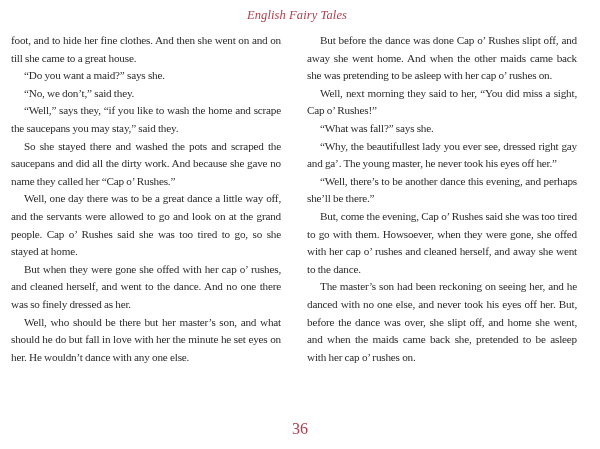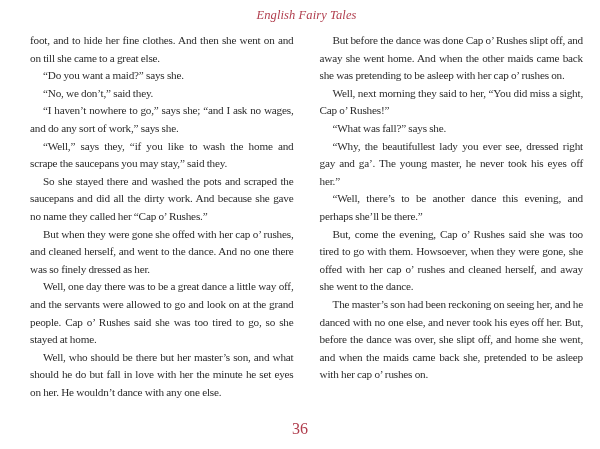--- a/index.html
+++ b/index.html
@@ -7,21 +7,21 @@
     padding: 0;
     background: #ffffff;
   }
   .book-page {
     position: relative;
     width: 600px;
     height: 449px;
     box-sizing: border-box;
     background: #ffffff;
     font-family: "Liberation Serif", serif;
-    padding: 7px 17px 0 30px;
+    padding: 7px 17px 0 11px;
     overflow: hidden;
   }
   .running-header {
     text-align: center;
     font-style: italic;
     font-size: 12.5px;
     line-height: 16px;
     margin-bottom: 9px;
     letter-spacing: 0.1px;
   }
@@ -55,28 +55,27 @@
   .accent { color: #b03d4d; }
 </style>
 </head>
 <body>
 
 <div class="book-page">
   <div class="running-header accent" style="color: rgb(176, 61, 77);">English Fairy Tales</div>
 
   <div class="columns">
     <div class="column" style="color: rgb(43, 43, 43);">
-        <p class="para">foot, and to hide her fine clothes. And then she went on and on till she came to a great else.</p>
+        <p class="para">foot, and to hide her fine clothes. And then she went on and on till she came to a great house.</p>
         <p class="para indent">“Do you want a maid?” says she.</p>
         <p class="para indent">“No, we don’t,” said they.</p>
-        <p class="para indent">“I haven’t nowhere to go,” says she; “and I ask no wages, and do any sort of work,” says she.</p>
         <p class="para indent">“Well,” says they, “if you like to wash the home and scrape the saucepans you may stay,” said they.</p>
         <p class="para indent">So she stayed there and washed the pots and scraped the saucepans and did all the dirty work. And because she gave no name they called her “Cap o’ Rushes.”</p>
+        <p class="para indent">Well, one day there was to be a great dance a little way off, and the servants were allowed to go and look on at the grand people. Cap o’ Rushes said she was too tired to go, so she stayed at home.</p>
         <p class="para indent">But when they were gone she offed with her cap o’ rushes, and cleaned herself, and went to the dance. And no one there was so finely dressed as her.</p>
-        <p class="para indent">Well, one day there was to be a great dance a little way off, and the servants were allowed to go and look on at the grand people. Cap o’ Rushes said she was too tired to go, so she stayed at home.</p>
         <p class="para indent">Well, who should be there but her master’s son, and what should he do but fall in love with her the minute he set eyes on her. He wouldn’t dance with any one else.</p>
       </div>
     <div class="column" style="color: rgb(43, 43, 43);">
         <p class="para indent">But before the dance was done Cap o’ Rushes slipt off, and away she went home. And when the other maids came back she was pretending to be asleep with her cap o’ rushes on.</p>
         <p class="para indent">Well, next morning they said to her, “You did miss a sight, Cap o’ Rushes!”</p>
         <p class="para indent">“What was fall?” says she.</p>
         <p class="para indent">“Why, the beautifullest lady you ever see, dressed right gay and ga’. The young master, he never took his eyes off her.”</p>
         <p class="para indent">“Well, there’s to be another dance this evening, and perhaps she’ll be there.”</p>
         <p class="para indent">But, come the evening, Cap o’ Rushes said she was too tired to go with them. Howsoever, when they were gone, she offed with her cap o’ rushes and cleaned herself, and away she went to the dance.</p>
         <p class="para indent">The master’s son had been reckoning on seeing her, and he danced with no one else, and never took his eyes off her. But, before the dance was over, she slipt off, and home she went, and when the maids came back she, pretended to be asleep with her cap o’ rushes on.</p>

